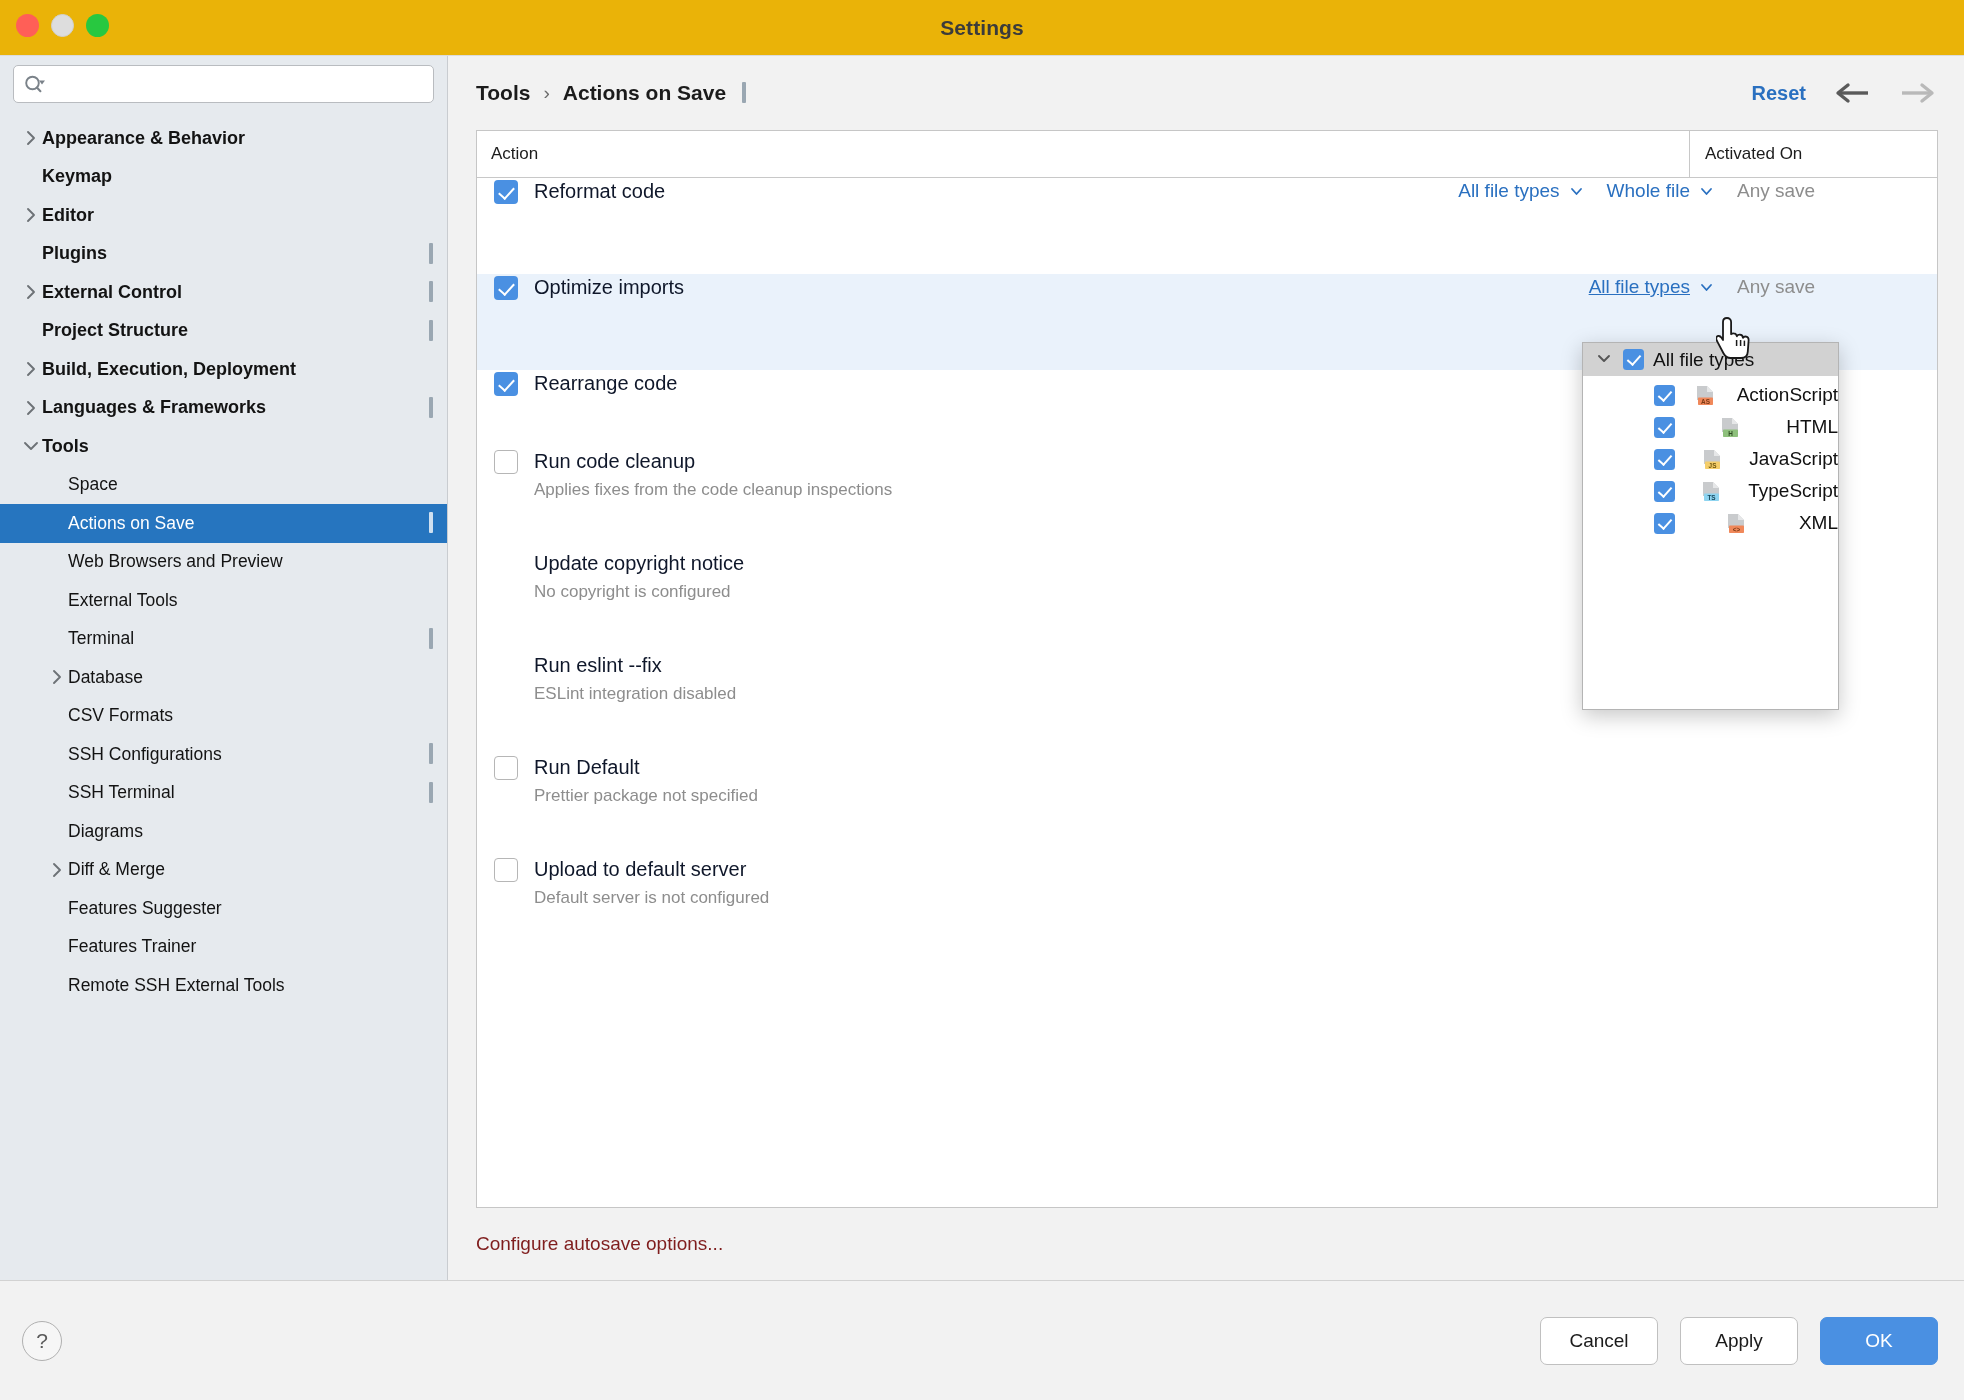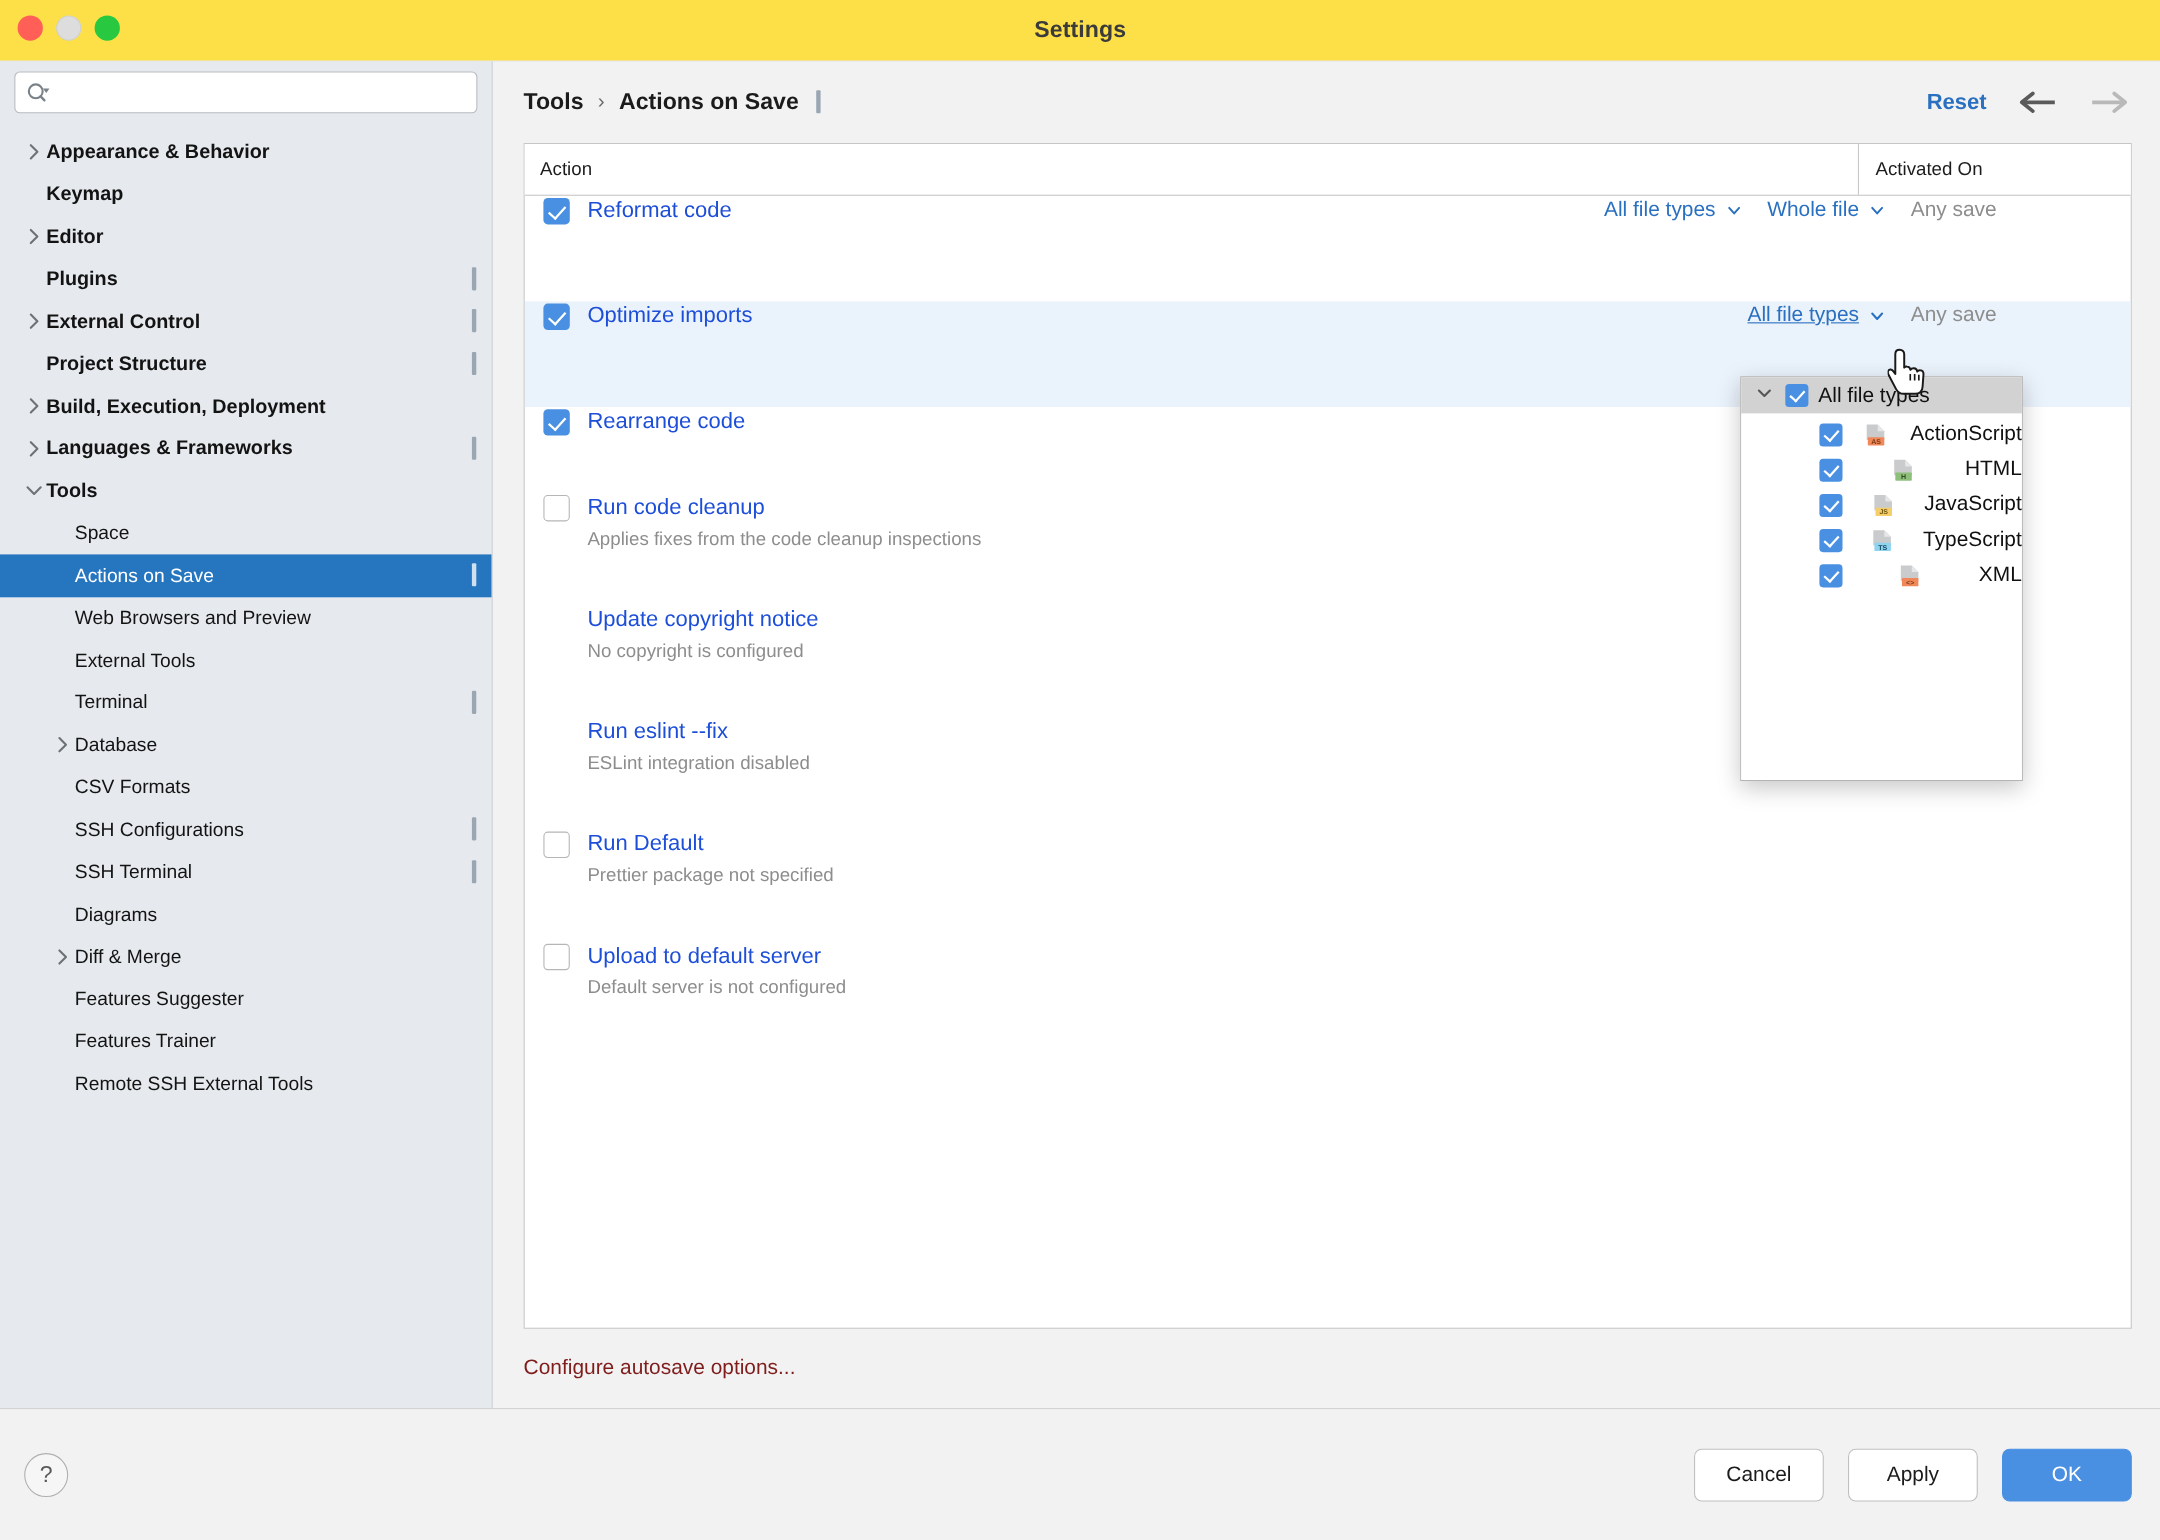--- a/index.html
+++ b/index.html
@@ -16,21 +16,21 @@
     position: relative;
     width: 1964px; height: 1400px;
     background: #f2f2f2;
     display: flex; flex-direction: column;
   }
 
   
   .titlebar {
     position: relative;
     height: 55px; flex: 0 0 55px;
-    background: #fde047;
+    background: #eab308;
     display: flex; align-items: center;
     border-bottom: 0px solid #d8d8d8;
   }
   .traffic {
     position: absolute; left: 16px; top: 14px;
     display: flex; gap: 12px; align-items: center;
   }
   .tl { width: 23px; height: 23px; border-radius: 50%; display:block; }
   .tl.red    { background: #ff5f57; }
   .tl.yellow { background: #dddddd; border: 1px solid #d0d0d0; }
@@ -187,21 +187,21 @@
   .cb.on::after {
     content: ""; position: absolute;
     left: 8px; top: 3.5px; width: 7px; height: 13px;
     border: solid #ffffff; border-width: 0 2.6px 2.6px 0;
     transform: rotate(42deg);
   }
   .cb.off { background: #ffffff; border: 1.5px solid #b6b6b6; }
   .cb.none { background: transparent; }
 
   .row-text { margin-left: 16px; }
-  .row-title { font-size: 20px; color: #1d4ed8; line-height: 26px; white-space: nowrap;}
+  .row-title { font-size: 20px; color: #0f172a; line-height: 26px; white-space: nowrap;}
   .row-sub { font-size: 17px; color: #8d8d8d; margin-top: 6px; white-space: nowrap;}
 
   .row-opts {
     margin-left: auto; display: flex; align-items: center;
     gap: 22px; padding-right: 0px; white-space: nowrap;
   }
   .opt-link {
     font-size: 19px; color: #2a70c0; cursor: pointer;
     display: inline-flex; align-items: center; gap: 8px;
   }

